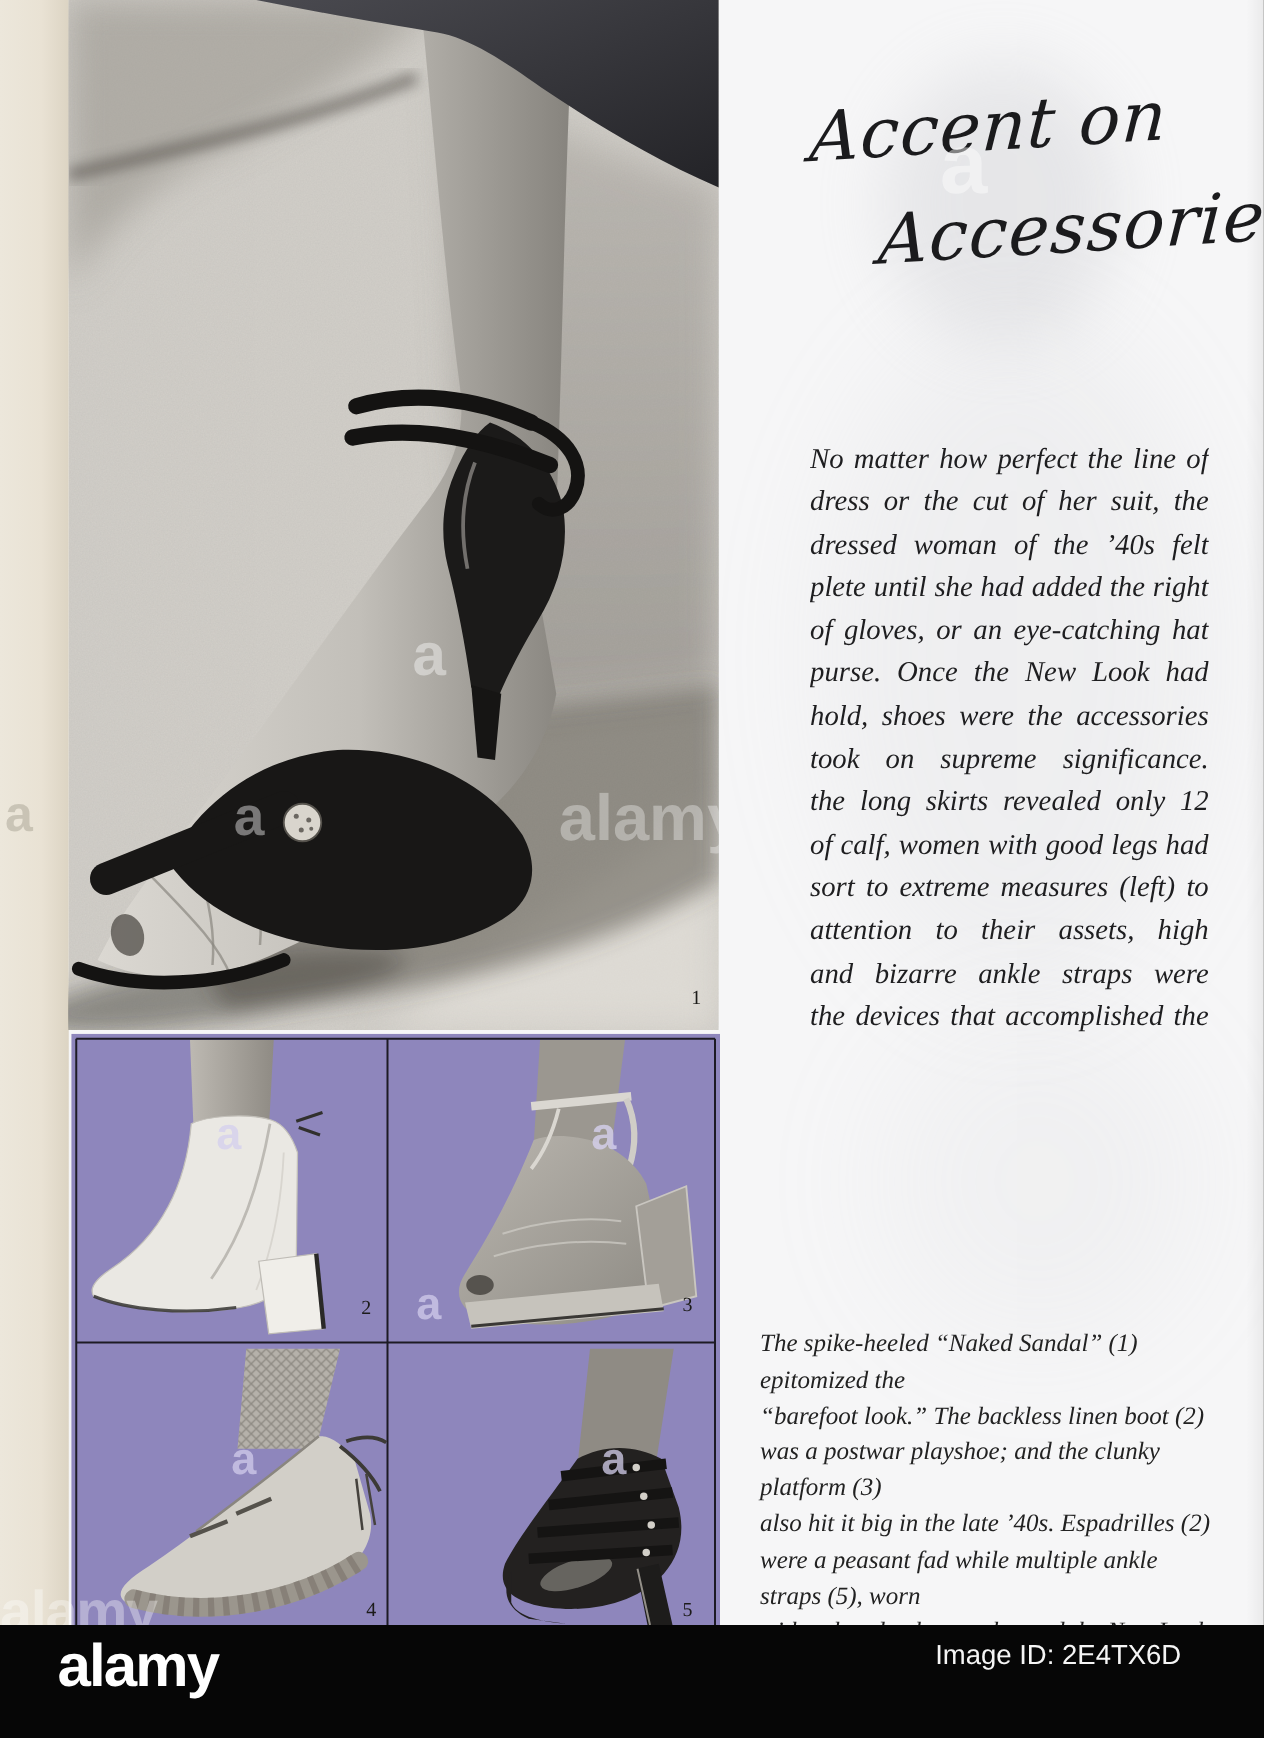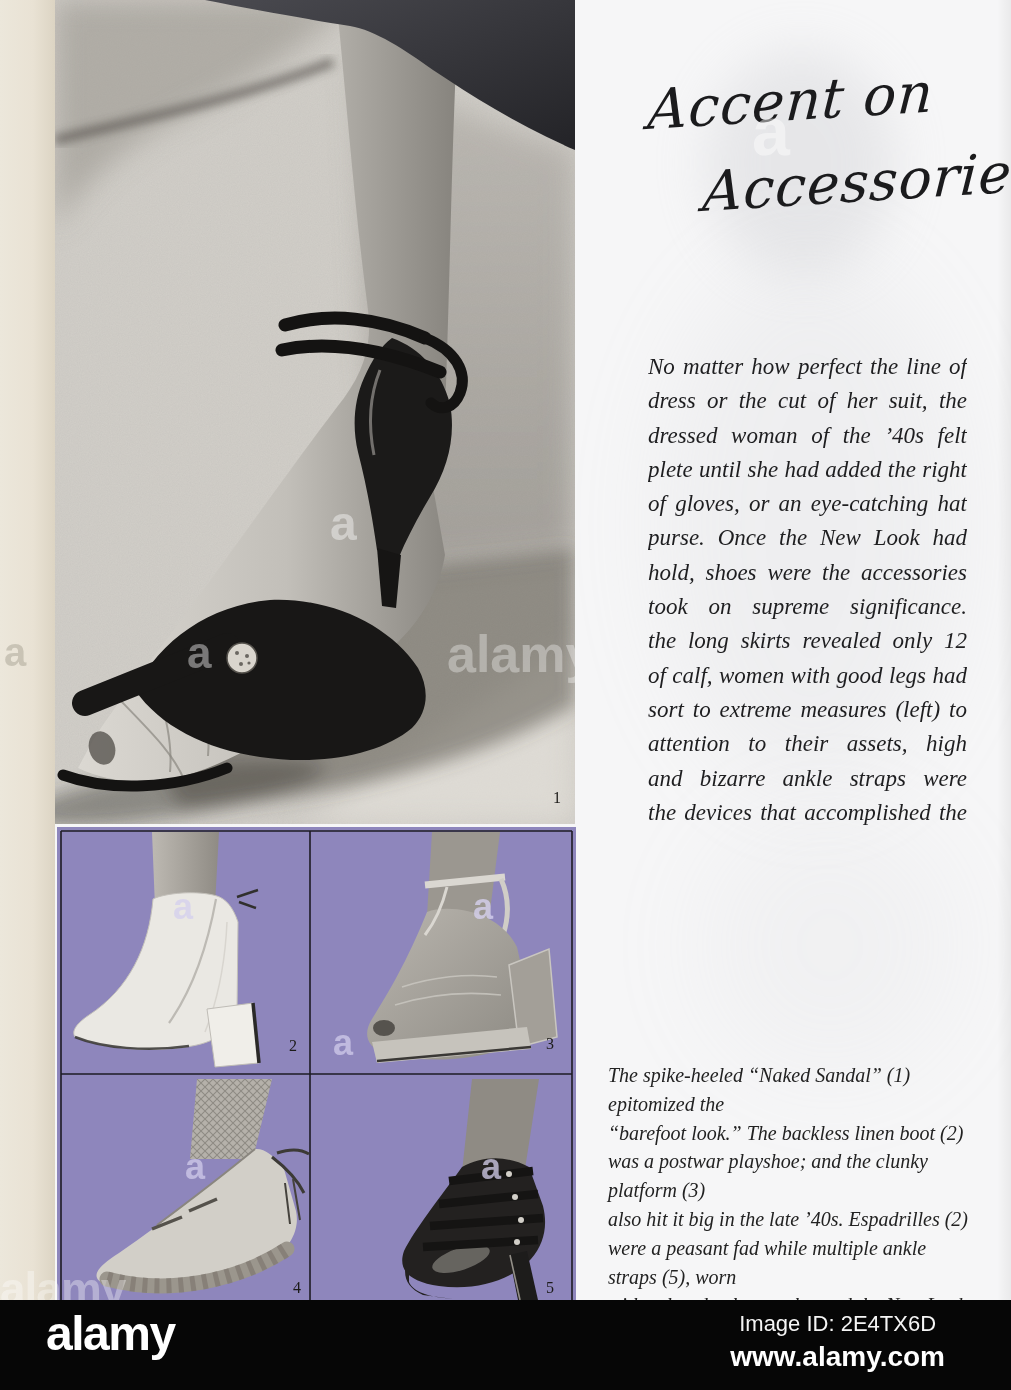--- a/index.html
+++ b/index.html
@@ -31,21 +31,21 @@
   .caption{position:absolute;left:592px;top:1061px;width:382px;}
   .cap-line{font-size:20px;line-height:28.8px;font-style:italic;color:#222;margin-left:16px;}
   .corner-wm{position:absolute;left:0px;top:1262px;color:#ffffff;opacity:.35;
         font-family:"Liberation Sans",sans-serif;font-weight:bold;font-size:46px;
         letter-spacing:-1px;z-index:3;}
   .margin-wm{position:absolute;left:4px;color:#8d8878;opacity:.35;
         font-family:"Liberation Sans",sans-serif;font-weight:bold;font-size:40px;}
   .bar{position:absolute;left:0;top:1300px;width:1011px;height:90px;background:var(--bar);z-index:5;}
   .bar-logo{position:absolute;left:46px;top:6px;color:#fff;
         font-family:"Liberation Sans",sans-serif;font-weight:bold;font-size:48px;letter-spacing:-1.5px;}
-  .bar-right{position:absolute;right:66px;top:11px;text-align:center;color:#fff;
+  .bar-right{position:absolute;right:66px;top:11px;text-align:left;color:#fff;
         font-family:"Liberation Sans",sans-serif;}
   .bar-id{font-size:22px;font-weight:400;opacity:.96;}
   .bar-url{font-size:28px;font-weight:bold;margin-top:4px;}
   svg text.fignum{font-family:"Liberation Serif",serif;font-size:16px;fill:#1c1b19;}
   svg text.wm-a{font-family:"Liberation Sans",sans-serif;font-weight:bold;}
 </style>
 </head>
 <body>
 
 <div class="page">
@@ -286,17 +286,16 @@
     <div class="cap-line">with colored nylons, enhanced the New Look.</div>
   </div>
 
   <div class="margin-wm" style="top:630px">a</div>
   <div class="corner-wm">alamy</div>
 
   <div class="bar">
     <div class="bar-logo">alamy</div>
     <div class="bar-right">
       <div class="bar-id">Image ID: 2E4TX6D</div>
-      <div class="bar-url">www.alamy.com</div>
     </div>
   </div>
 
 </div>
 
 </body></html>

